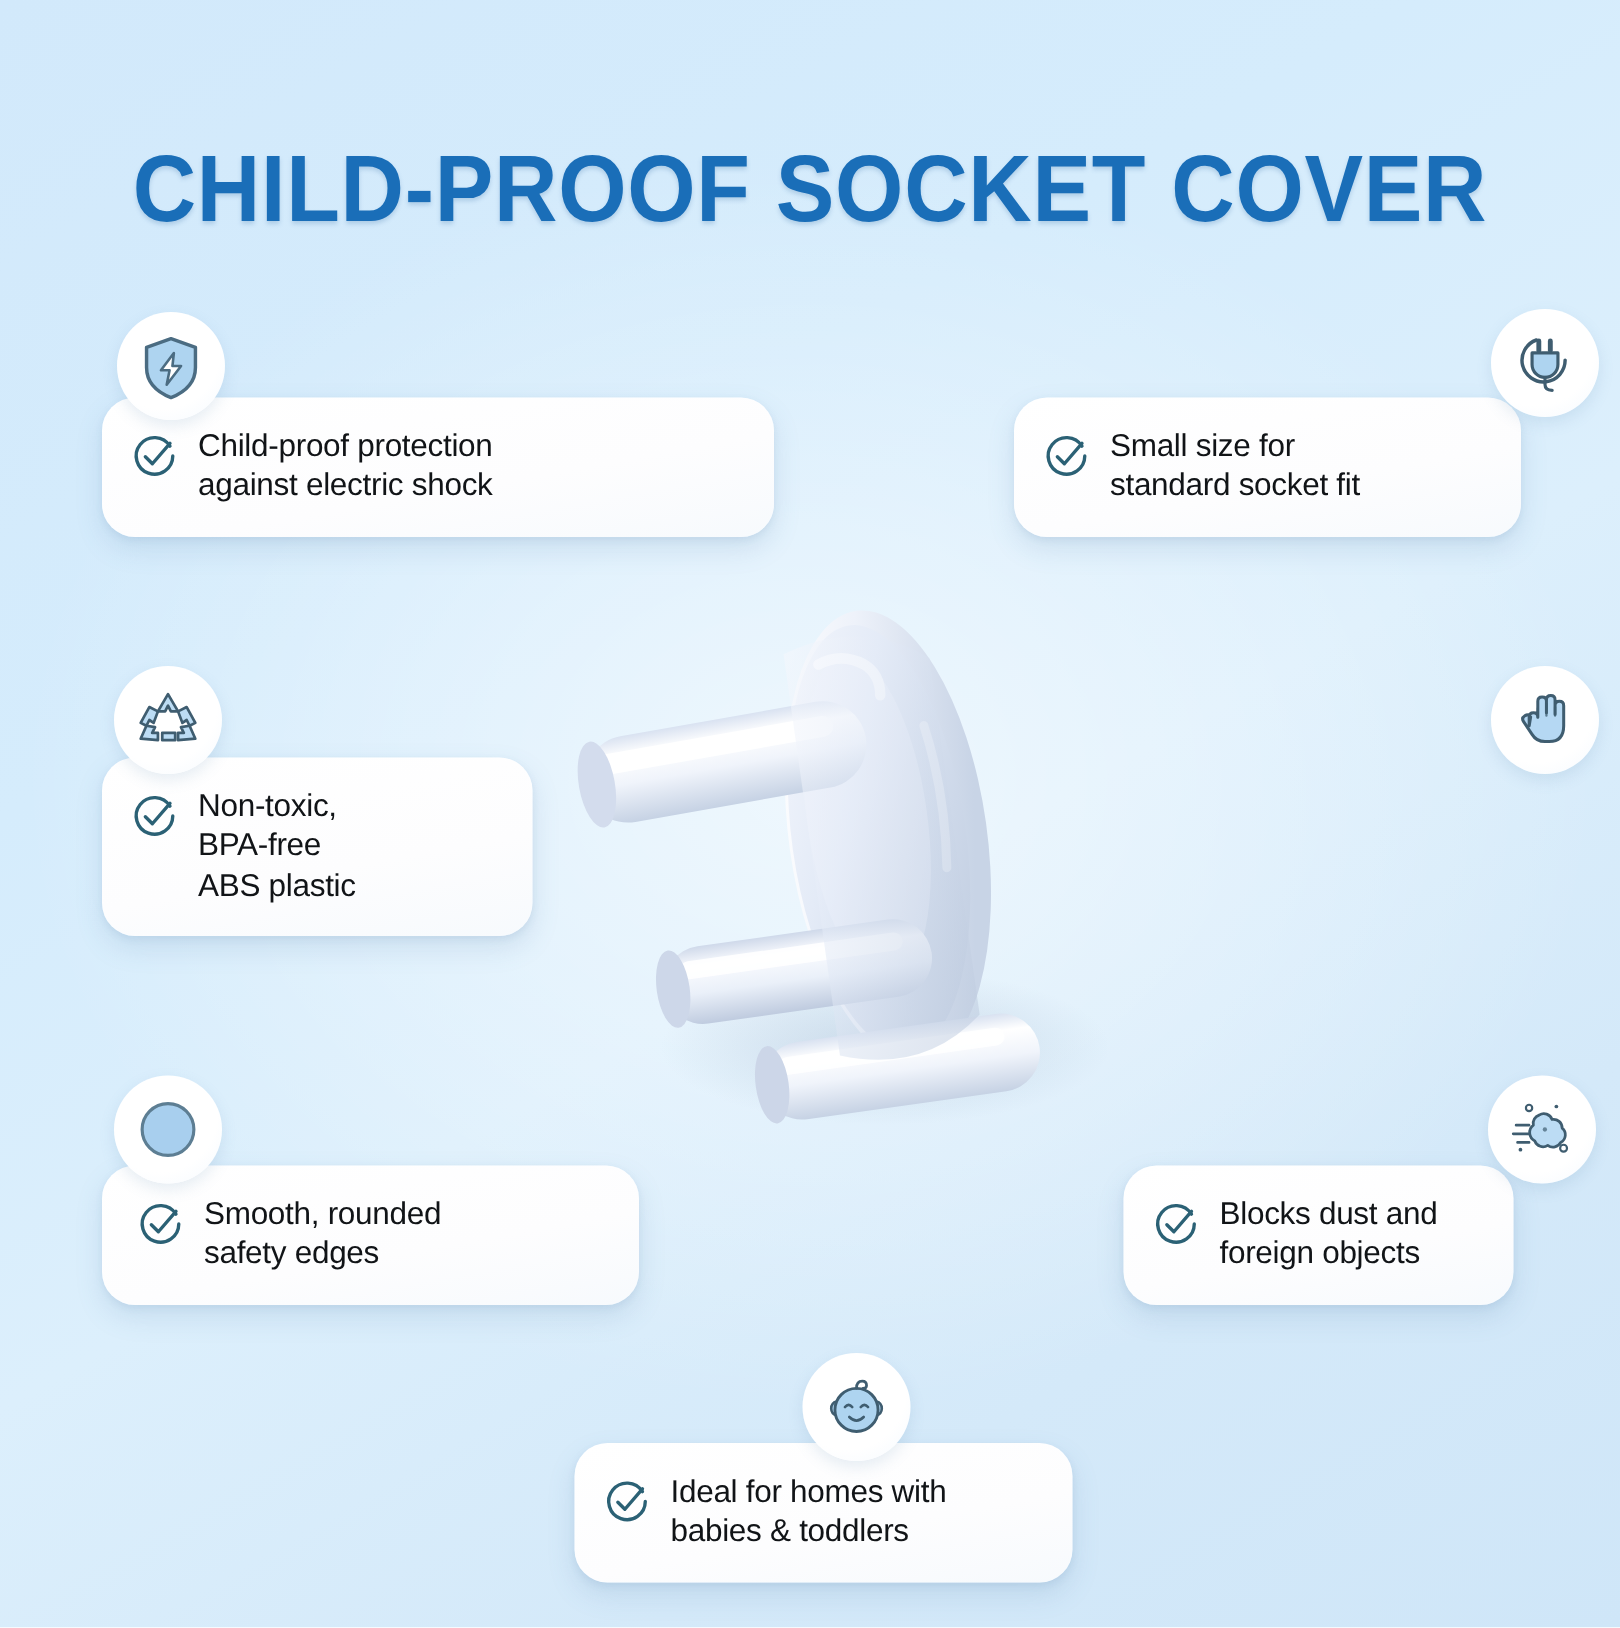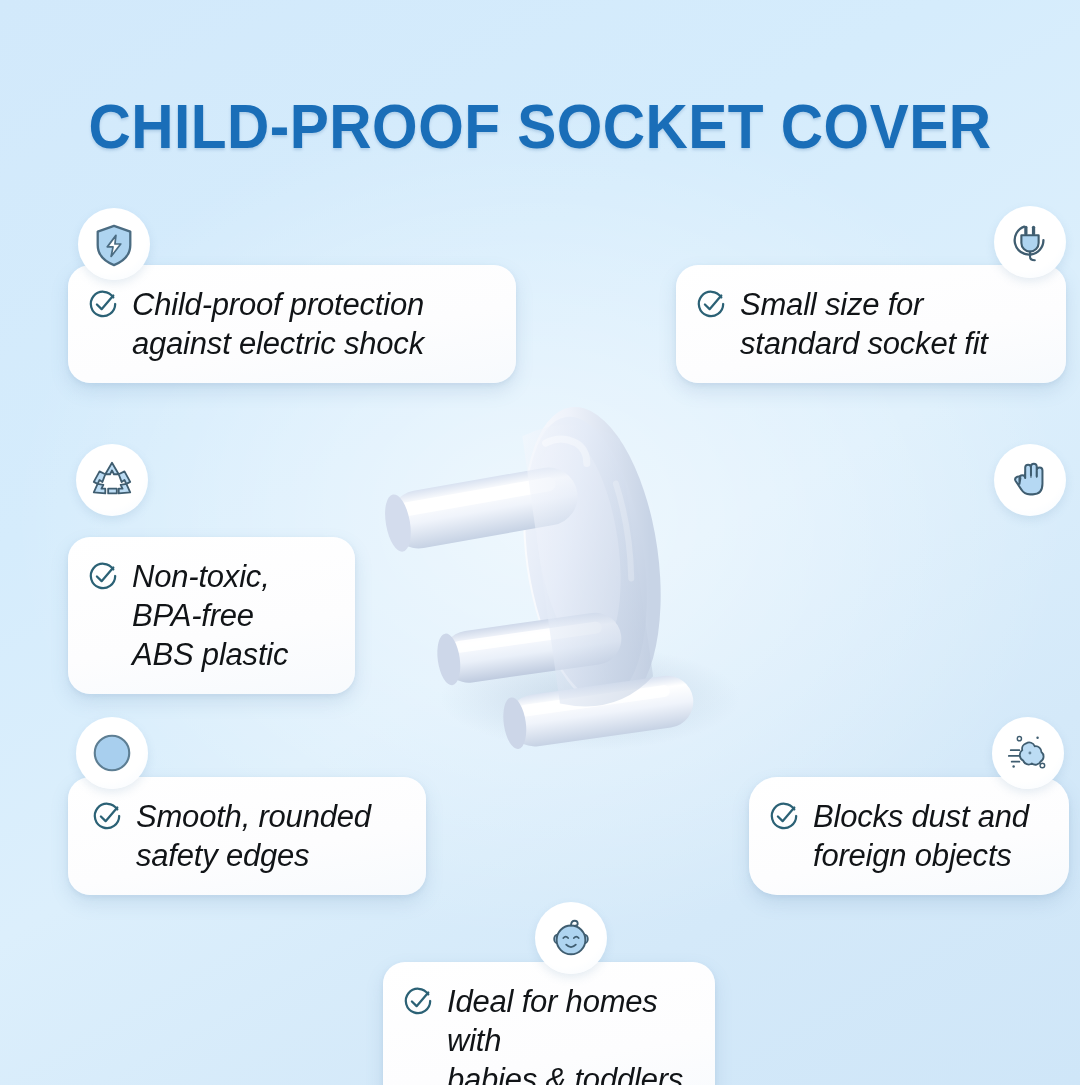--- a/index.html
+++ b/index.html
@@ -58,27 +58,26 @@
     align-items:flex-start;
     gap:14px;
   }
   .card .check {
     flex:0 0 auto;
     width:30px;
     height:30px;
     margin-top:4px;
   }
   .card .txt {
-    font-size:31px;
+    font-size:21px;
     line-height:1.26;
     font-weight:500;
     color:#111417;
     letter-spacing:-0.2px;
     white-space:pre-line;
-    font-style:italic;
   }
 
   
   .bubble {
     position:absolute;
     width:72px;
     height:72px;
     border-radius:50%;
     background:radial-gradient(circle at 42% 36%, #ffffff 62%, #f4f9fe 100%);
     box-shadow:0 4px 10px rgba(100,140,180,0.16);
@@ -86,33 +85,33 @@
     align-items:center;
     justify-content:center;
     z-index:3;
   }
   .bubble svg { width:46px; height:46px; display:block; }
 
   
   #card-shock      { left:68px;  top:265px;  width:448px; }
   #bub-shield      { left:78px;  top:208px; }
 
-  #card-size       { left:676px; top:265px;  width:390px; }
+  #card-size       { left:676px; top:265px;  width:338px; }
   #bub-plug        { left:994px; top:206px; }
 
-  #card-nontoxic   { left:68px;  top:505px;  width:287px;margin-top:32px; }
+  #card-nontoxic   { left:68px;  top:505px;  width:287px; }
   #bub-recycle     { left:76px;  top:444px; }
 
   #card-easy       { left:789px; top:505px;  width:277px; }
   #bub-hand        { left:994px; top:444px; }
 
   #card-smooth     { left:68px;  top:777px;  width:358px;padding-left:24px; }
   #bub-circle      { left:76px;  top:717px; }
 
-  #card-dust       { left:749px; top:777px;  width:320px;border-radius:28px; }
+  #card-dust       { left:749px; top:777px;  width:260px; }
   #bub-dust        { left:992px; top:717px; }
 
   #card-ideal      { left:383px; top:962px;  width:332px; }
   #bub-baby        { left:535px; top:902px; }
 </style>
 </head>
 <body>
 
 <div id="infographic">
 

